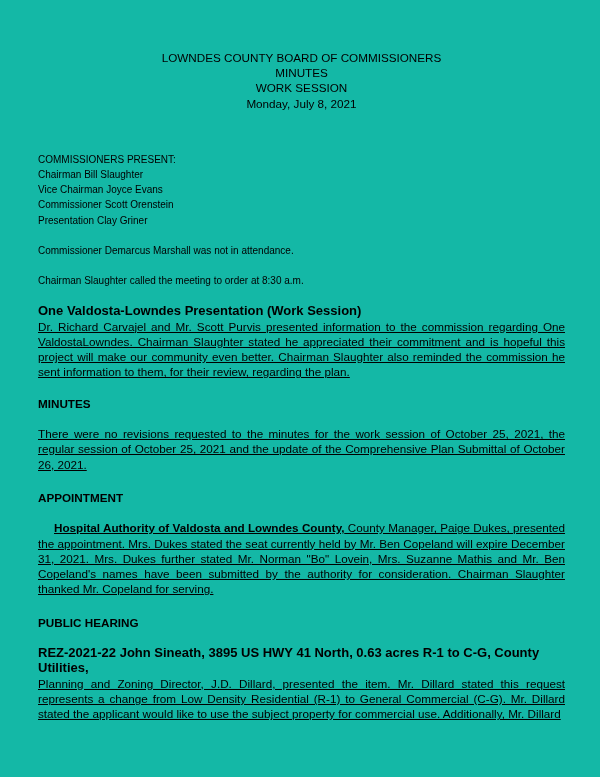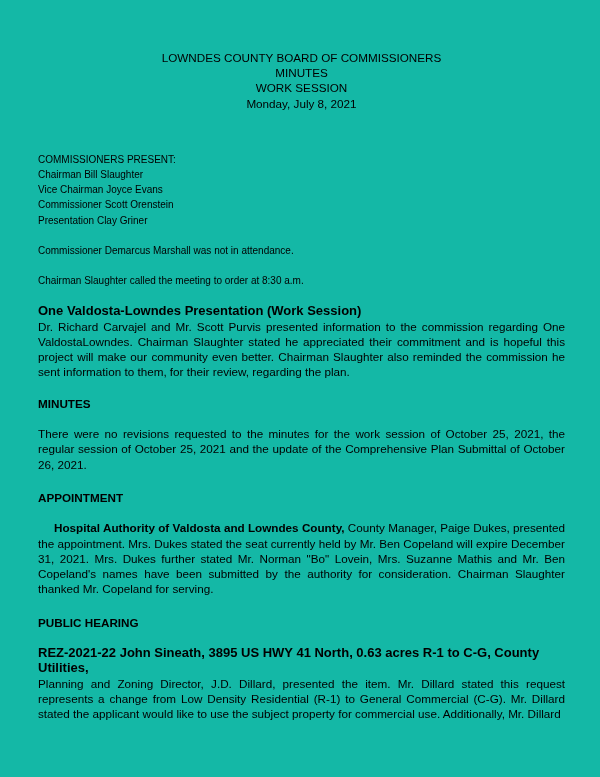--- a/index.html
+++ b/index.html
@@ -44,20 +44,21 @@
     line-height: 15.2px;
     text-align: left;
     white-space: nowrap;
   }
   .para {
     font-size: 11.7px;
     line-height: 15.3px;
     text-align: justify;
     text-justify: inter-word;
     margin: 0;
+    text-decoration: underline;
   }
   .heading {
     font-size: 13px;
     line-height: 15.3px;
     font-weight: bold;
     margin: 0;
     text-align: left;
   }
   .sec-heading {
     font-size: 11.7px;

